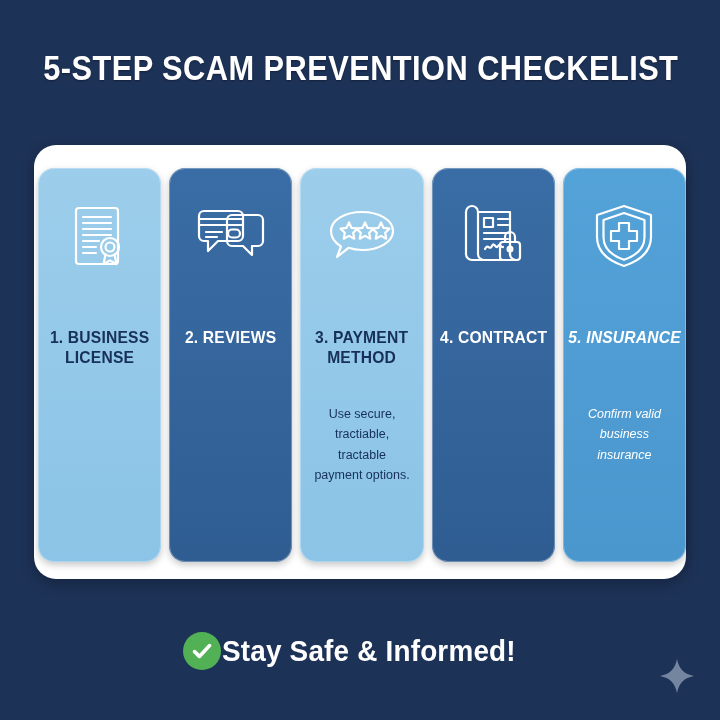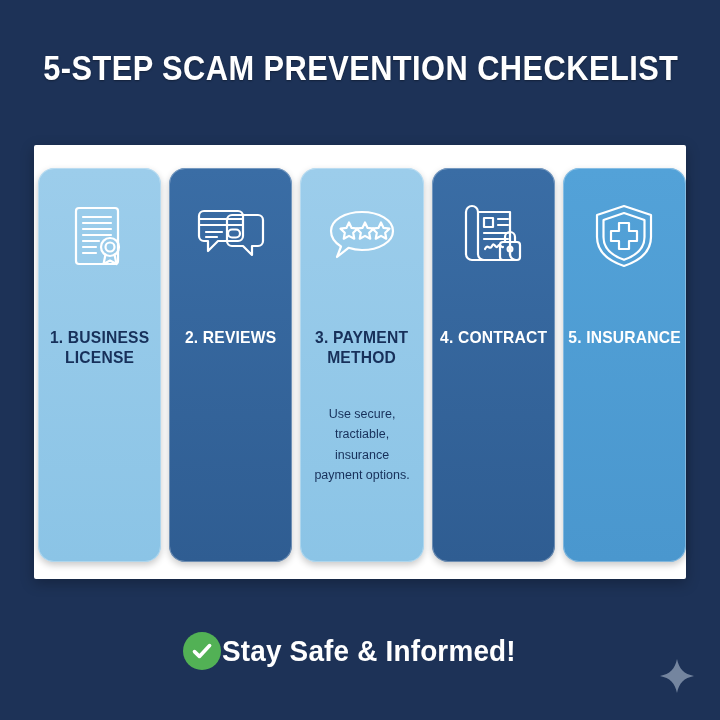--- a/index.html
+++ b/index.html
@@ -34,21 +34,21 @@
   }
 
   
   #cards-panel {
     position: absolute;
     left: 34px;
     top: 145px;
     width: 652px;
     height: 434px;
     background: #ffffff;
-    border-radius: 2px;
+    border-radius: 22px;
     box-shadow: 0 4px 14px rgba(0,0,0,0.28);
   }
 
   #cards-row {
     position: absolute;
     left: 4px;
     top: 23px;
     width: 648px;
     height: 394px;
     display: flex;
@@ -110,21 +110,21 @@
 
   
   .theme-light { background: linear-gradient(180deg,#9ccdeb 0%, #8bc4e6 100%); }
   .theme-light .card-title, .theme-light .card-body { color: #17305a; }
   .theme-light .ico { stroke: #ffffff; }
 
   .theme-dark { background: linear-gradient(180deg,#3a6da5 0%, #2f5d92 100%); }
   .theme-dark .card-title, .theme-dark .card-body { color: #ffffff; }
   .theme-dark .ico { stroke: #ffffff; }
 
-  .theme-mid { background: linear-gradient(180deg,#53a2d8 0%, #4a97ce 100%); }
+  .theme-mid { background: linear-gradient(180deg,#53a2d8 0%, #4a97ce 100%); font-style: italic; }
   .theme-mid .card-title, .theme-mid .card-body { color: #ffffff; }
   .theme-mid .ico { stroke: #ffffff; }
 
   .ico {
     fill: none;
     stroke-width: 2.2;
     stroke-linecap: round;
     stroke-linejoin: round;
   }
 
@@ -208,21 +208,21 @@
         <svg width="70" height="58" viewBox="0 0 70 58">
           <path class="ico" d="M35 5 C52 5 66 13 66 24 C66 35 52 43 35 43 C30 43 25.5 42.2 21.5 40.8 L10 50 L14 39.5 C8 35.7 4 30.3 4 24 C4 13 18 5 35 5 z"></path>
           <path class="ico" d="M19 15.5 l2.6 5.4 5.9 0.8 -4.3 4.1 1.05 5.9 -5.25 -2.8 -5.25 2.8 1.05 -5.9 -4.3 -4.1 5.9 -0.8 z" transform="translate(3,0)"></path>
           <path class="ico" d="M19 15.5 l2.6 5.4 5.9 0.8 -4.3 4.1 1.05 5.9 -5.25 -2.8 -5.25 2.8 1.05 -5.9 -4.3 -4.1 5.9 -0.8 z" transform="translate(19,0)"></path>
           <path class="ico" d="M19 15.5 l2.6 5.4 5.9 0.8 -4.3 4.1 1.05 5.9 -5.25 -2.8 -5.25 2.8 1.05 -5.9 -4.3 -4.1 5.9 -0.8 z" transform="translate(35,0)"></path>
         </svg>
       </div>
       <div class="card-title">3. PAYMENT METHOD</div>
       <div class="card-body" style="white-space:pre-line">Use secure,
 tractiable,
-insurance
+tractable
 payment options.</div>
     </div>
 
     <div class="step-card theme-dark">
       <div class="card-icon">
         <svg width="66" height="64" viewBox="0 0 66 64">
           <path class="ico" d="M6 8 a6 6 0 0 1 12 0 v42 a6 6 0 0 0 6 6 h-12 a6 6 0 0 1 -6 -6 z"></path>
           <path class="ico" d="M18 8 h32 v42 a6 6 0 0 0 6 6 h-32"></path>
           <rect class="ico" x="24" y="14" width="9" height="9"></rect>
           <path class="ico" d="M38 15 h10 M38 21 h10 M24 29 h24 M24 35 h24"></path>
@@ -238,20 +238,23 @@
 
     <div class="step-card theme-mid">
       <div class="card-icon">
         <svg width="62" height="66" viewBox="0 0 62 66">
           <path class="ico" d="M31 3 L58 12 v22 c0 15 -12 24 -27 29 C16 58 4 49 4 34 V12 z"></path>
           <path class="ico" d="M31 10 L51.5 17 v17 c0 11.6 -9 18.8 -20.5 22.8 C19.5 52.8 10.5 45.6 10.5 34 V17 z"></path>
           <path class="ico" d="M26 20 h10 v8 h8 v10 h-8 v8 h-10 v-8 h-8 v-10 h8 z"></path>
         </svg>
       </div>
       <div class="card-title">5. INSURANCE</div>
+      <div class="card-body" style="white-space:pre-line">Confirm valid
+business
+insurance</div>
     </div>
 
   </div>
 </div>
 
 <div id="footer">
   <div id="footer-check-badge">
     <svg width="24" height="24" viewBox="0 0 24 24">
       <path d="M4.5 12.6 L9.4 17.4 L19.6 6.6" fill="none" stroke="#ffffff" stroke-width="3.6" stroke-linecap="round" stroke-linejoin="round"></path>
     </svg>

